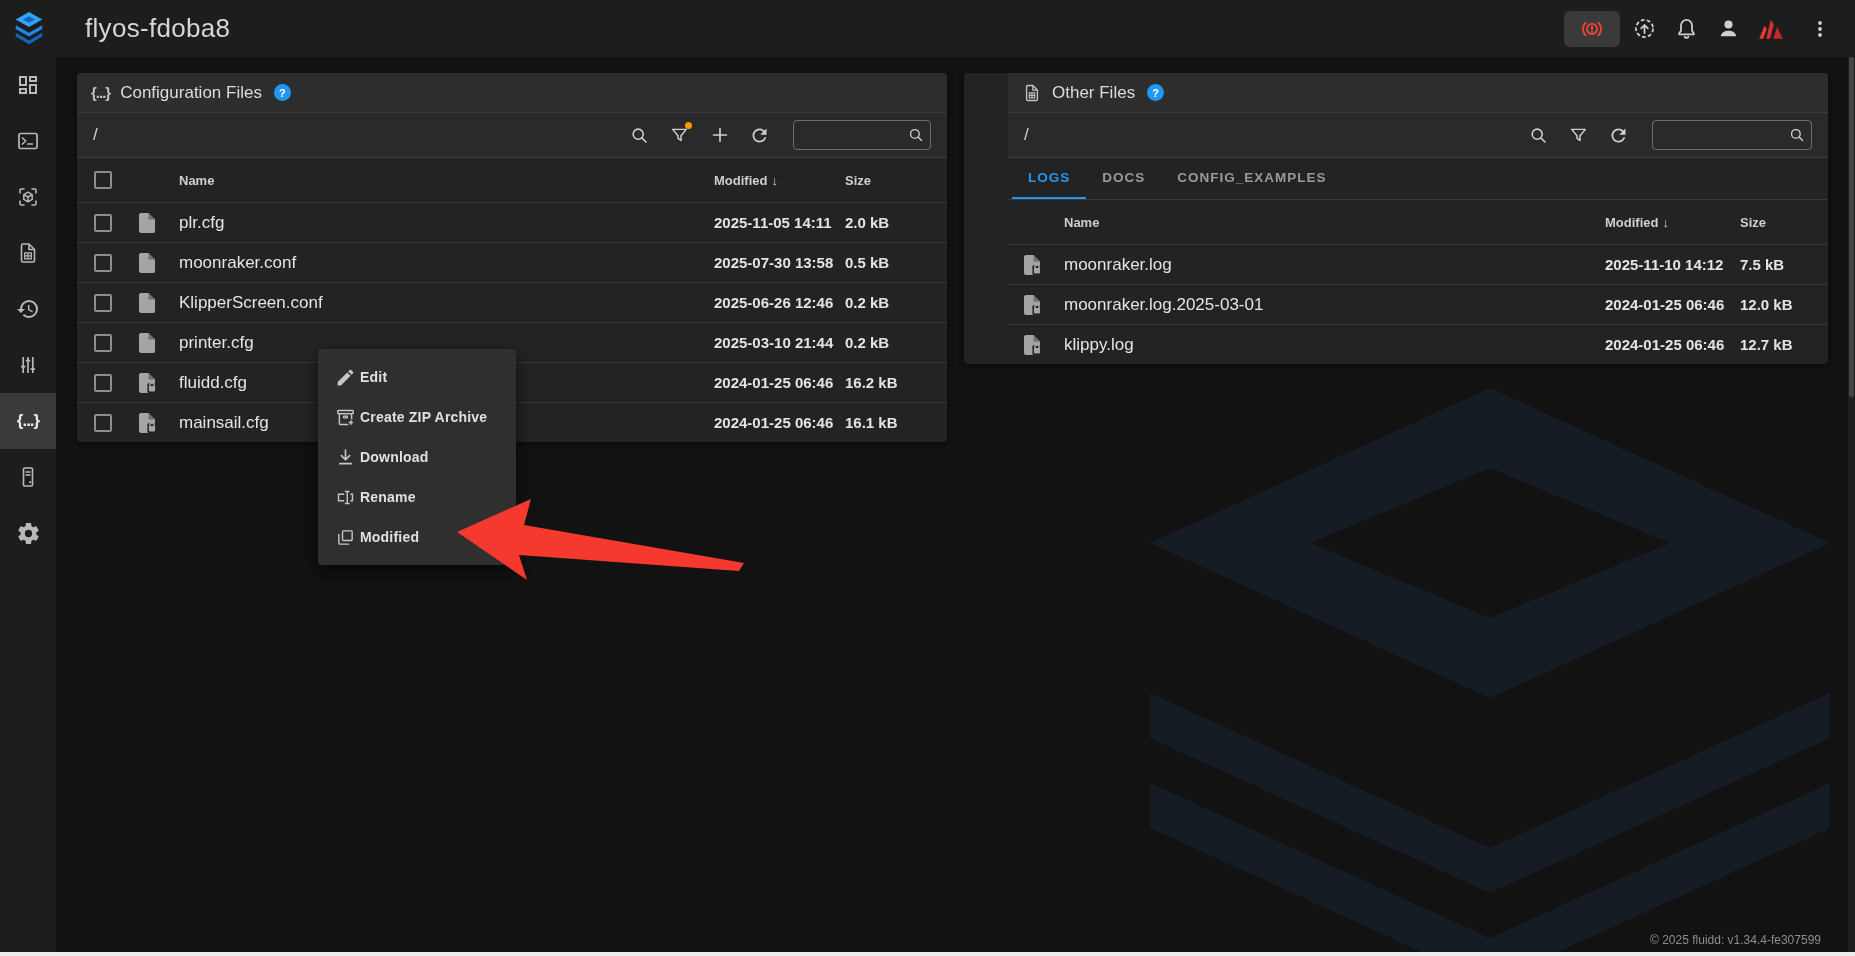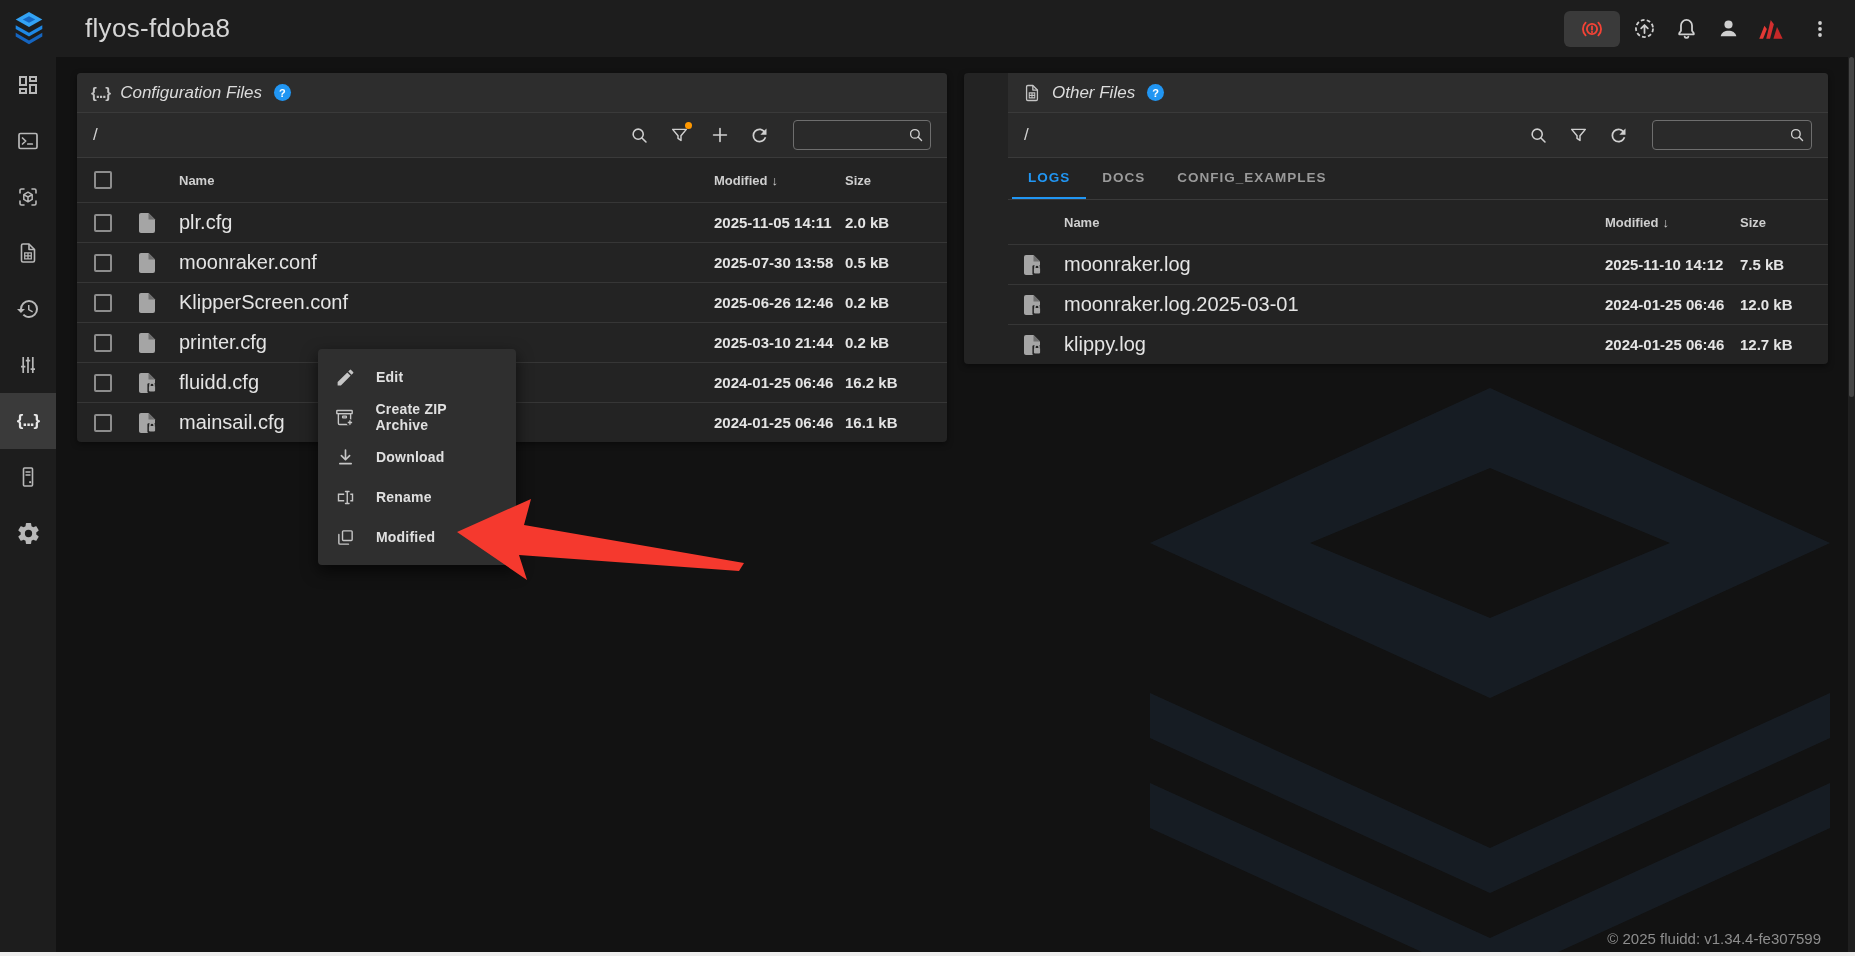--- a/index.html
+++ b/index.html
@@ -23,21 +23,21 @@
   .side-item { width:56px; height:56px; display:flex; align-items:center; justify-content:center; color:#b8b8b8; }
   .side-item.active { background:#3a3a3a; color:#e8e8e8; }
   .braces-glyph { font-size:17px; font-weight:bold; letter-spacing:-1px; }
 
   
   .card { position:absolute; top:73px; background:#232323; border-radius:4px; box-shadow:0 2px 6px rgba(0,0,0,.45); z-index:2; overflow:hidden; }
   .card-left  { left:77px;  width:870px; }
   .card-right { left:964px; width:864px;padding-left:44px; }
   .card-header { height:40px; background:#2d2d2d; display:flex; align-items:center; padding:0 14px; border-bottom:1px solid #3a3a3a; }
   .card-header .hdr-icon { color:#c4c4c4; margin-right:10px; display:flex; }
-  .card-title { font-size:17px; color:#dcdcdc;font-style:italic; }
+  .card-title { font-size:17px; color:#dcdcdc; }
   .help-badge { margin-left:12px; width:17px; height:17px; border-radius:50%; background:#2196f3; color:#fff;
                 font-size:11px; font-weight:bold; display:flex; align-items:center; justify-content:center; }
 
   .toolbar { height:45px; background:#2a2a2a; display:flex; align-items:center; padding:0 16px; border-bottom:1px solid #3a3a3a; }
   .path-text { font-size:17px; color:#d2d2d2; }
   .tool-btns { margin-left:auto; display:flex; align-items:center; gap:7px; }
   .tool-btn { width:33px; height:33px; display:flex; align-items:center; justify-content:center; color:#cfcfcf; position:relative; }
   .tool-btn .dot { position:absolute; top:3px; right:4px; width:7px; height:7px; border-radius:50%; background:#ff9800; }
   .search-wrap { position:relative; margin-left:10px; }
   .search-wrap input { height:30px; background:transparent; border:1px solid #6e6e6e; border-radius:4px;
@@ -49,37 +49,37 @@
   .tabs { height:42px; display:flex; align-items:stretch; padding-left:4px; border-bottom:1px solid #3a3a3a; }
   .tab { display:flex; align-items:center; padding:0 16px; font-size:13.5px; font-weight:bold; letter-spacing:1px;
          color:#9a9a9a; border-bottom:2px solid transparent; }
   .tab.active { color:#2196f3; border-bottom-color:#2196f3;text-align:center; }
 
   
   .t-row { display:grid; align-items:center; height:40px; padding:0 16px 0 12px; border-top:1px solid #363636; }
   .t-head { height:44px; border-top:none; font-size:13px; font-weight:bold; color:#cfcfcf; }
   .grid-cfg { grid-template-columns:46px 44px 1fr 131px 86px; }
   .grid-oth { grid-template-columns:44px 1fr 135px 72px; }
-  .cell-name { font-size:20px; color:#e4e4e4; }
+  .cell-name { font-size:17px; color:#e4e4e4; }
   .cell-mod, .cell-size { font-size:15px; font-weight:bold; color:#e4e4e4; }
   .sort-arrow { font-weight:bold; color:#cfcfcf; margin-left:4px; }
   .cb { width:18px; height:18px; border:2px solid #8d8d8d; border-radius:2px; margin-left:5px; }
   .file-ic { display:flex; }
 
   
   .ctx-menu { position:absolute; left:318px; top:349px; width:198px; background:#2f2f2f; border-radius:4px;
               padding:8px 0; box-shadow:0 6px 16px rgba(0,0,0,.65); z-index:50; }
-  .ctx-item { height:40px; display:flex; align-items:center; padding:0 16px; gap:20px; }
+  .ctx-item { height:40px; display:flex; align-items:center; padding:0 16px; gap:4px; }
   .ctx-item .mi { color:#c6c6c6; display:flex; width:22px; justify-content:center; }
   .ctx-label { font-size:14px; font-weight:bold; color:#e0e0e0; letter-spacing:.2px; }
 
   
   .watermark { position:absolute; left:1130px; top:378px; z-index:0; }
   .arrow-overlay { position:absolute; inset:0; z-index:60; pointer-events:none; }
-  .footer-text { position:absolute; right:34px; bottom:9px; font-size:15px; color:#8d8d8d; z-index:5; }
+  .footer-text { position:absolute; right:34px; bottom:9px; font-size:12px; color:#8d8d8d; z-index:5; }
   .v-scroll { position:absolute; right:0; top:57px; bottom:0; width:7px; background:#1f1f1f; z-index:20; }
   .v-thumb { position:absolute; top:0; left:1px; width:5px; height:340px; background:#454545; border-radius:3px; }
   .bottom-edge { position:absolute; left:0; right:0; bottom:0; height:4px; background:#ededed; z-index:70; }
 </style>
 </head>
 <body>
 
 <svg width="0" height="0" style="position:absolute">
   <defs>
     <symbol id="i-doc" viewBox="0 0 24 24">

